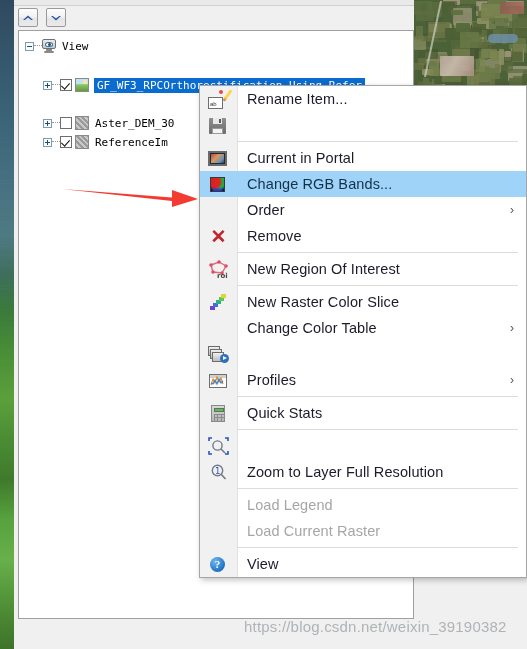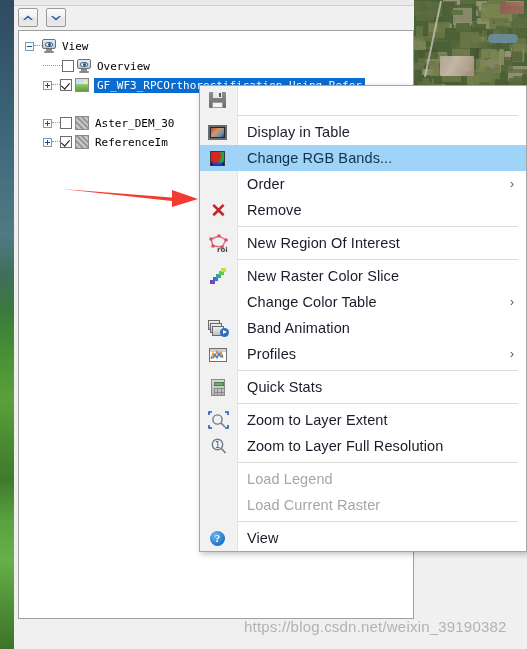--- a/index.html
+++ b/index.html
@@ -700,32 +700,20 @@
       <span class="mon">
         <span class="scr"></span>
           <span class="eye"></span>
           <span class="pupil"></span>
         <span class="stand"></span>
           <span class="base"></span>
       </span>
       <span class="tlabel">View</span>
     </div>
 
-    <div class="tree-row" style="top:26px; left:24px;">
-      <span class="dots" style="width:19px;"></span>
-      <span class="chk"></span>
-      <span class="mon">
-        <span class="scr"></span>
-          <span class="eye"></span>
-          <span class="pupil"></span>
-        <span class="stand"></span>
-          <span class="base"></span>
-      </span>
-      <span class="tlabel">Overview</span>
-    </div>
 
     <div class="tree-row selected" style="top:45px; left:24px;">
       <span class="expander plus"></span>
       <span class="dots" style="width:8px;"></span>
       <span class="chk on"></span>
       <span class="ticon raster"></span>
       <span class="tlabel">GF_WF3_RPCOrthorectification_Using_Refer</span>
     </div>
 
 
@@ -748,20 +736,31 @@
   </div>
 
   <svg id="red-arrow" width="140" height="34" viewBox="0 0 140 34">
     <path d="M2 9 L112 17.5 L112 10 L138 19 L112 27 L112 21 Z" fill="#f43b32"></path>
   </svg>
 
   <div id="context-menu">
     <div id="menu-gutter"></div>
     <div class="menu-list">
 
+      <div class="mi">
+        <span class="ic">
+          <span class="g g-rename">
+              <span class="pad"></span>
+              <span class="ab">ab</span>
+              <span class="pen"></span>
+              <span class="tip"></span>
+            </span>
+        </span>
+        <span class="lbl">Rename Item...</span>
+      </div>
 
       <div class="mi">
         <span class="ic">
           <span class="g g-save">
               <span class="body"></span>
               <span class="shut">
                 <i></i>
               </span>
               <span class="lab"></span>
             </span>
@@ -772,21 +771,21 @@
           <i></i>
         </div>
 
       <div class="mi">
         <span class="ic">
           <span class="g g-portal">
               <span class="frame"></span>
               <span class="pic"></span>
             </span>
         </span>
-        <span class="lbl">Display in Table</span>
+        <span class="lbl">Current in Portal</span>
       </div>
 
       <div class="mi selected">
         <span class="ic">
           <span class="g g-rgb">
               <span class="sq"></span>
             </span>
         </span>
         <span class="lbl">Change RGB Bands...</span>
       </div>
@@ -852,21 +851,20 @@
 
       <div class="mi">
         <span class="ic">
           <span class="g g-band">
               <span class="b1"></span>
               <span class="b2"></span>
               <span class="b3"></span>
               <span class="play"></span>
             </span>
         </span>
-        <span class="lbl">Band Animation</span>
       </div>
 
       <div class="mi">
         <span class="ic">
           <span class="g g-profile">
             <span class="win">
                 <span class="bar"></span>
               </span>
             <svg width="14" height="10" viewBox="0 0 14 10">
               <polyline points="1,9 3,3 5,7 7,1 9,6 11,2 13,8" fill="none" stroke="#e08a2a" stroke-width="1.2"></polyline>
@@ -905,21 +903,20 @@
             <svg width="21" height="19" viewBox="0 0 21 19">
               <circle cx="9.5" cy="8.5" r="4.6" fill="none" stroke="#6f7b88" stroke-width="1.4"></circle>
               <line x1="13" y1="12" x2="17" y2="16" stroke="#6f7b88" stroke-width="1.6"></line>
               <path d="M1 4 L1 1 L4 1" fill="none" stroke="#2554c4" stroke-width="1.6"></path>
               <path d="M17 1 L20 1 L20 4" fill="none" stroke="#2554c4" stroke-width="1.6"></path>
               <path d="M1 14 L1 17 L4 17" fill="none" stroke="#2554c4" stroke-width="1.6"></path>
               <path d="M20 14 L20 17 L17 17" fill="none" stroke="#2554c4" stroke-width="1.6"></path>
             </svg>
           </span>
         </span>
-        <span class="lbl">Zoom to Layer Extent</span>
       </div>
 
       <div class="mi">
         <span class="ic">
           <span class="g g-zoom1">
             <svg width="21" height="19" viewBox="0 0 21 19">
               <circle cx="9.5" cy="7.5" r="5.2" fill="none" stroke="#6f7b88" stroke-width="1.4"></circle>
               <line x1="13.4" y1="11.5" x2="17.5" y2="16" stroke="#6f7b88" stroke-width="1.6"></line>
               <text x="7" y="11" font-size="8.5" font-family="DejaVu Sans, sans-serif" fill="#2554c4">1</text>
             </svg>

